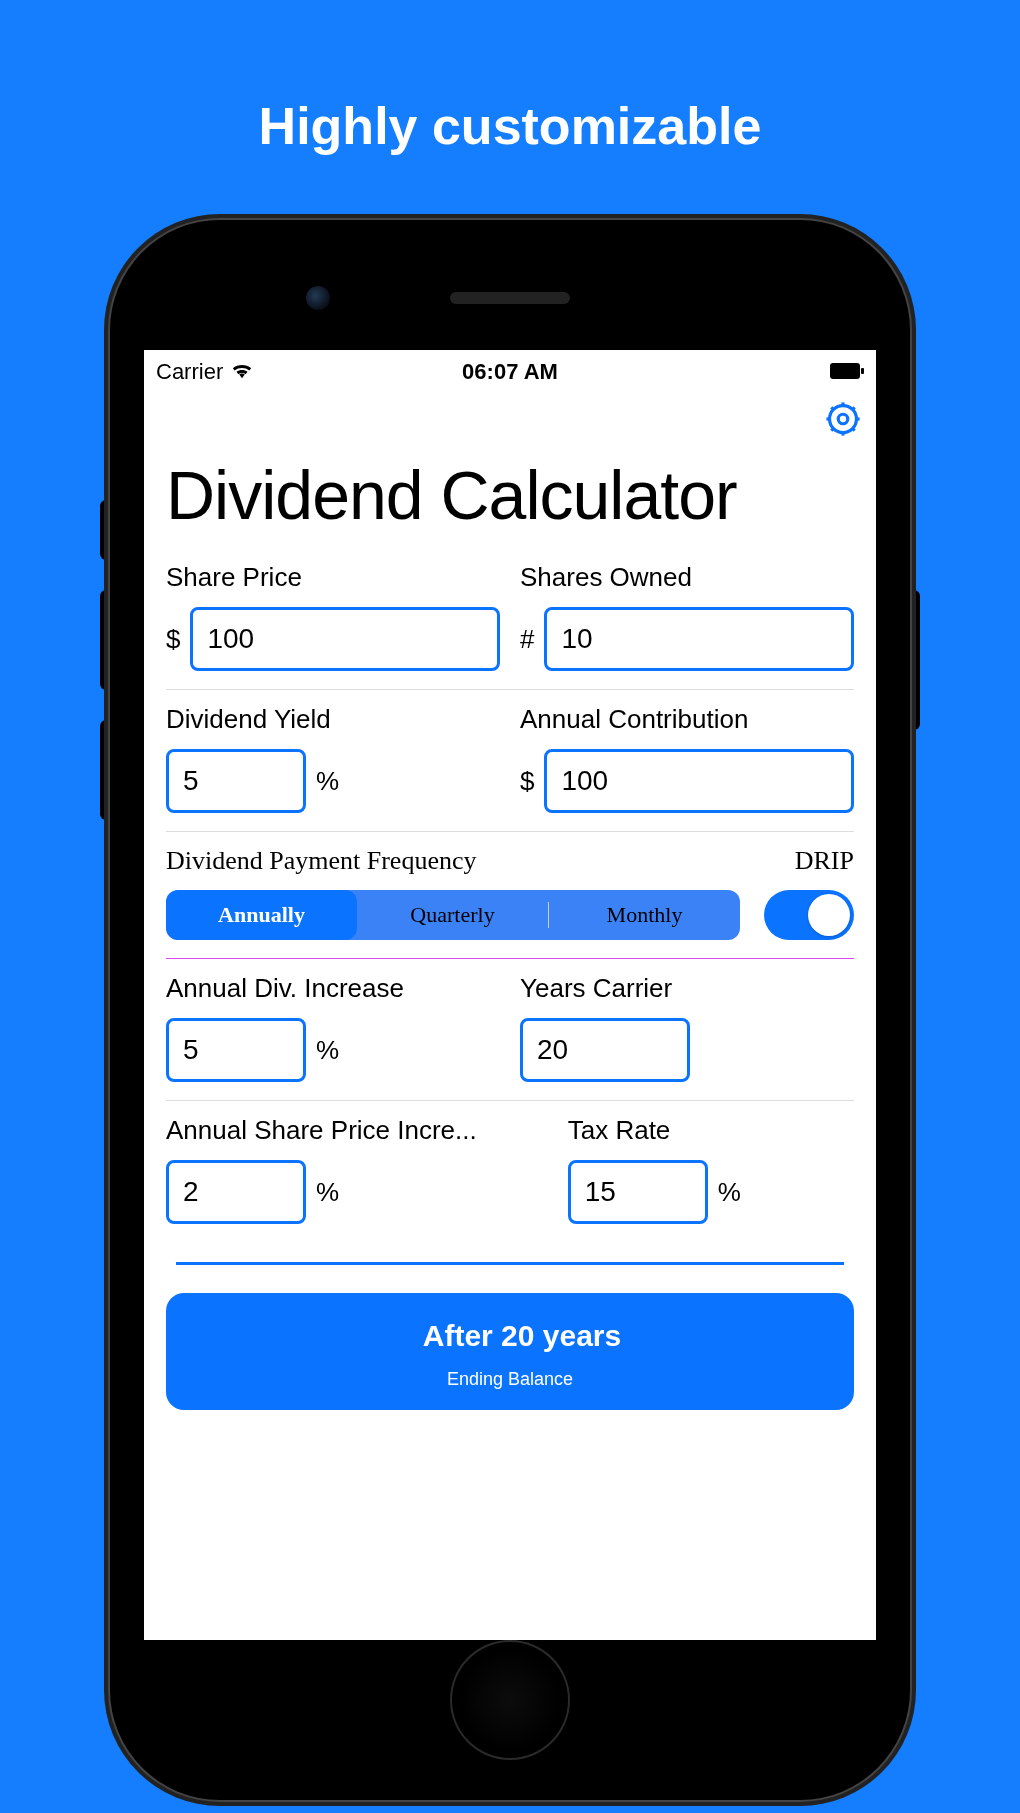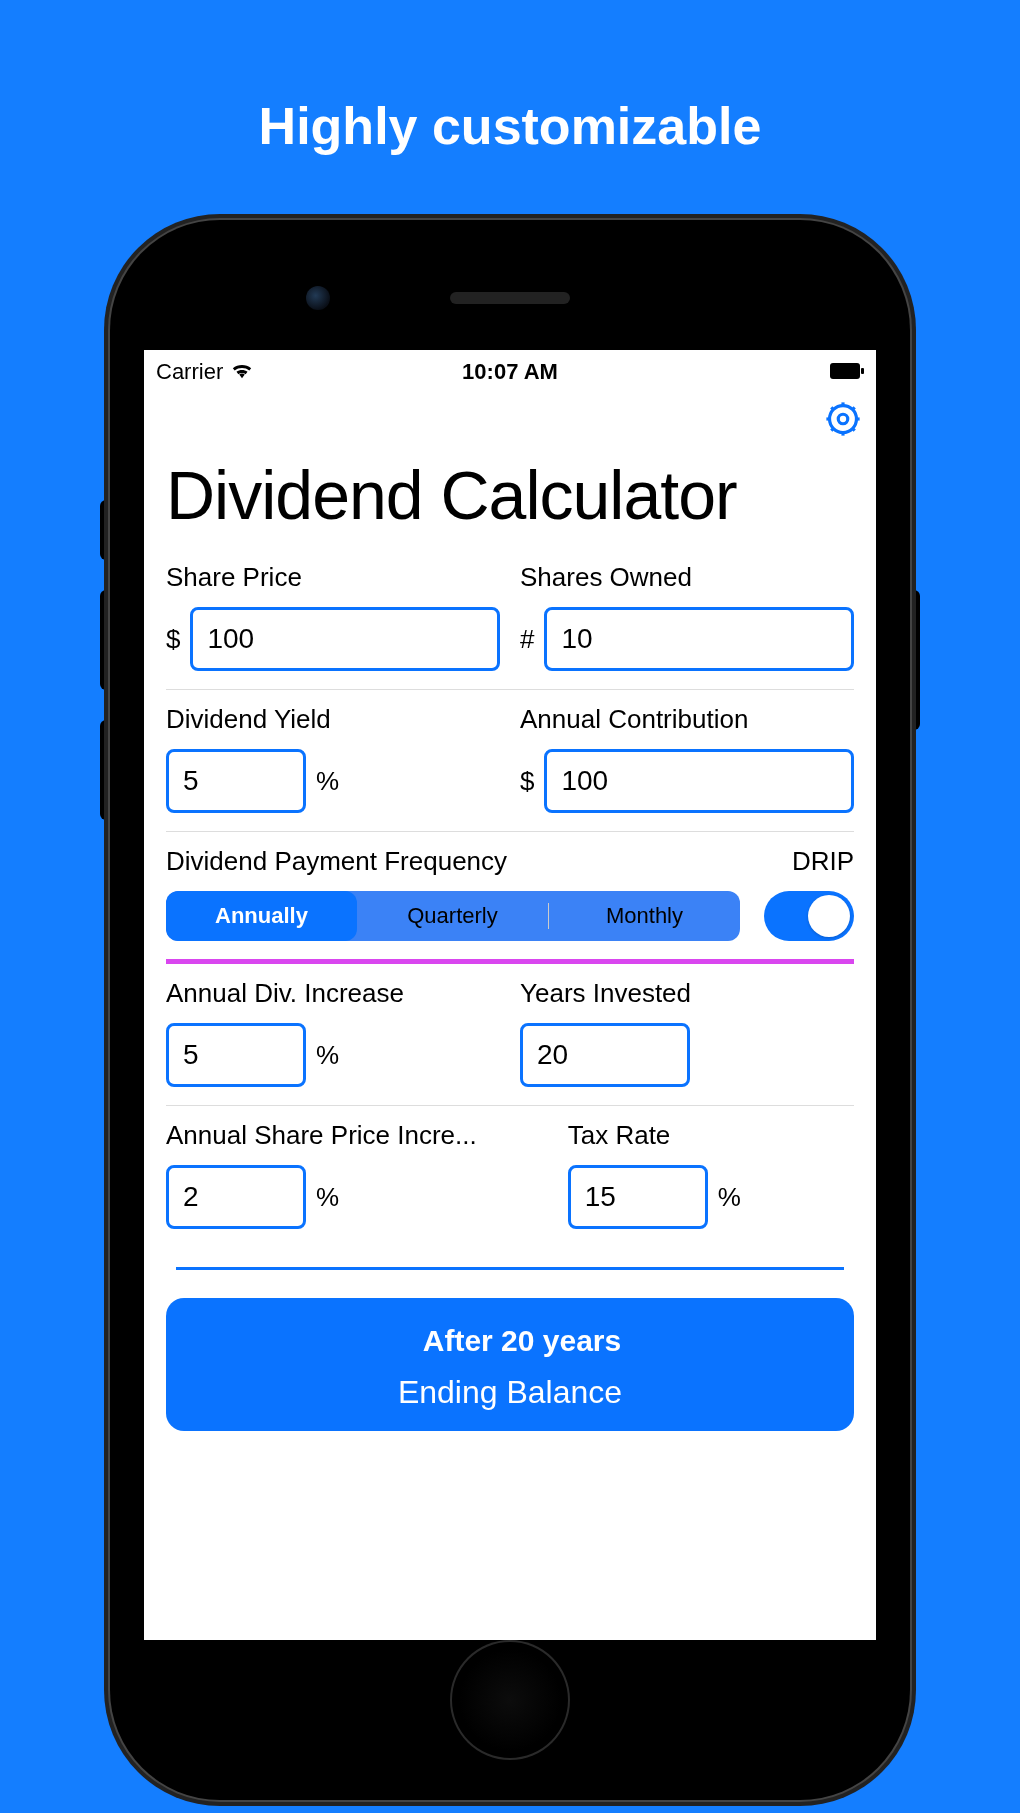--- a/index.html
+++ b/index.html
@@ -190,21 +190,21 @@
   }
   .result-card {
     background: #0a73ff;
     margin: 0 0 0 0;
     border-radius: 18px;
     color: #fff;
     text-align: center;
     padding: 26px 0 20px 0;
   }
   .result-title { font-size: 30px; font-weight: 700; margin-bottom: 16px; margin-left: 24px; }
-  .result-sub { font-size: 32px; font-weight: 400; margin-top: 12px; }
+  .result-sub { font-size: 18px; font-weight: 400; margin-top: 12px; }
 </style>
 </head>
 <body>
 
 <div class="promo-title">Highly customizable</div>
 
 <div class="phone-side-btn s1"></div>
 <div class="phone-side-btn s2"></div>
 <div class="phone-side-btn s3"></div>
 <div class="phone-side-btn s4"></div>
@@ -218,21 +218,21 @@
 
     <div class="status-bar">
       <div class="status-left">
         <span>Carrier</span>
         <span class="wifi-icon">
           <svg viewBox="0 0 24 18">
               <path d="M12 18l-3-4c1.8-1.4 4.2-1.4 6 0l-3 4zm-6-7c3.3-2.7 8.7-2.7 12 0l-2 2.5c-2.2-1.8-5.8-1.8-8 0L6 11zm-4-4c5.5-4.5 14.5-4.5 20 0l-2 2.5c-4.4-3.6-11.6-3.6-16 0L2 7z" fill="#000"></path>
             </svg>
         </span>
       </div>
-      <div class="status-center">10:07 AM</div>
+      <div class="status-center">06:07 AM</div>
       <div class="status-right">
         <span class="battery-icon">
           <svg viewBox="0 0 34 16">
               <rect x="0" y="0" width="30" height="16" rx="3" fill="#000"></rect>
               <rect x="31" y="5" width="3" height="6" rx="1" fill="#000"></rect>
             </svg>
         </span>
       </div>
     </div>
 
@@ -283,21 +283,21 @@
         </div>
         <div class="col">
           <div class="field-label">Annual Contribution</div>
           <div class="input-line">
             <span class="prefix">$</span>
             <input class="text-input w-full" value="100" style="">
           </div>
         </div>
       </div>
 
-      <div style="padding:14px 0 18px 0;border-bottom:5px solid #d946ef;">
+      <div style="padding:14px 0 18px 0;border-bottom:1px solid #d946ef;font-family:Liberation Serif, serif;">
         <div class="seg-labels">
           <span>Dividend Payment Frequency</span>
           <span>DRIP</span>
         </div>
         <div style="display:flex;align-items:center;gap:24px;">
           <div class="segmented">
             <div class="seg-item selected">Annually</div>
             <div class="seg-item">Quarterly</div>
             <div class="seg-divider"></div>
             <div class="seg-item">Monthly</div>
@@ -310,21 +310,21 @@
 
       <div class="row">
         <div class="col">
           <div class="field-label">Annual Div. Increase</div>
           <div class="input-line">
             <input class="text-input w-sm" value="5" style="">
             <span class="suffix">%</span>
           </div>
         </div>
         <div class="col">
-          <div class="field-label">Years Invested</div>
+          <div class="field-label">Years Carrier</div>
           <div class="input-line">
             <input class="text-input" style="width: 170px;" value="20">
           </div>
         </div>
       </div>
 
       <div class="row" style="border-bottom:none;">
         <div class="col" style="flex:1.2;">
           <div class="field-label">Annual Share Price Incre...</div>
           <div class="input-line">

